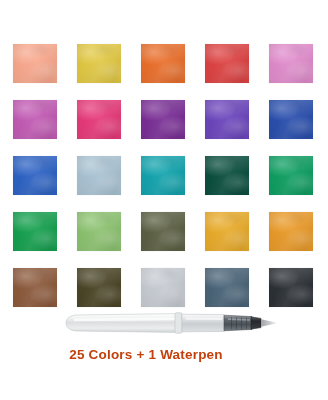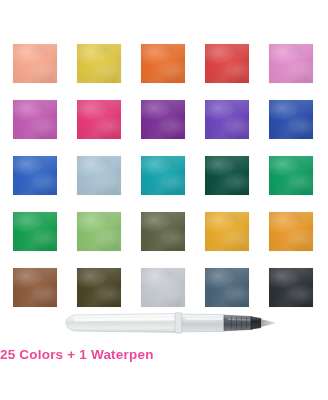--- a/index.html
+++ b/index.html
@@ -71,24 +71,25 @@
     width: 218px;
     height: 34px;
   }
 
   
   #caption {
     position: absolute;
     left: 0;
     top: 347px;
     width: 292px;
+    text-align: center;
     font-size: 13.5px;
     font-weight: bold;
     letter-spacing: 0.2px;
-    color: #ec4899;
+    color: #c2410c;
     font-family: "Liberation Sans", sans-serif;
   }
 </style>
 </head>
 <body style="background: rgb(255, 255, 255);">
 
 <div id="product-image">
 
   <div id="swatch-grid">
       <div class="swatch" style="background-color: rgb(248, 168, 141);"></div>

